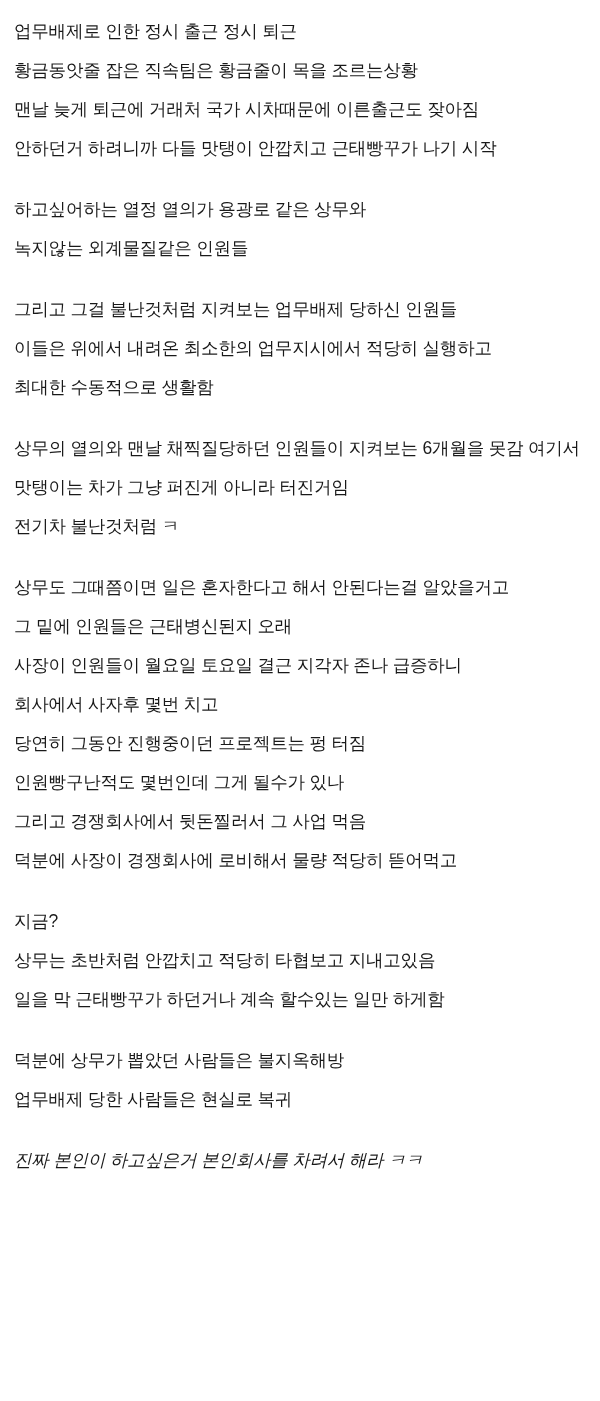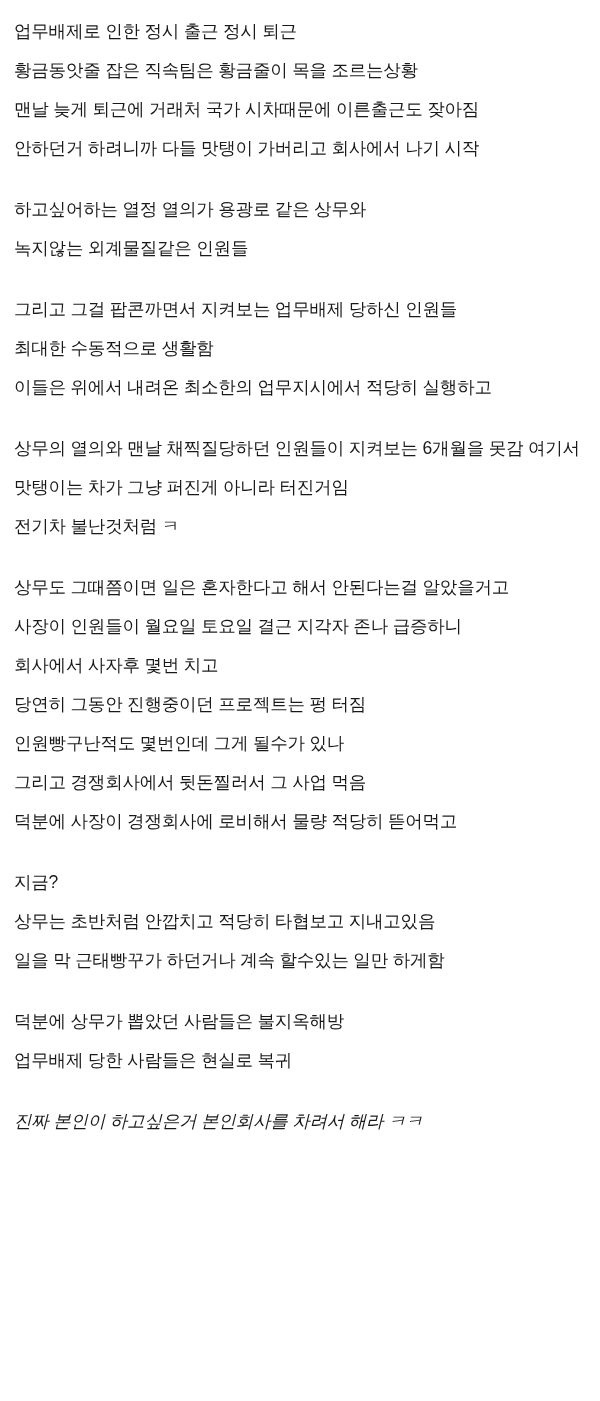--- a/index.html
+++ b/index.html
@@ -39,41 +39,42 @@
 </style>
 </head>
 <body>
 
 <div class="page">
 
   <div class="block">
     <div class="line">업무배제로 인한 정시 출근 정시 퇴근</div>
     <div class="line">황금동앗줄 잡은 직속팀은 황금줄이 목을 조르는상황</div>
     <div class="line">맨날 늦게 퇴근에 거래처 국가 시차때문에 이른출근도 잦아짐</div>
-    <div class="line">안하던거 하려니까 다들 맛탱이 가버리고 회사에서 나기 시작</div>
+    <div class="line">안하던거 하려니까 다들 맛탱이 안깝치고 근태빵꾸가 나기 시작</div>
   </div>
 
   <div class="block">
     <div class="line">하고싶어하는 열정 열의가 용광로 같은 상무와</div>
     <div class="line">녹지않는 외계물질같은 인원들</div>
   </div>
 
   <div class="block">
-    <div class="line">그리고 그걸 팝콘까면서 지켜보는 업무배제 당하신 인원들</div>
+    <div class="line">그리고 그걸 불난것처럼 지켜보는 업무배제 당하신 인원들</div>
+    <div class="line">이들은 위에서 내려온 최소한의 업무지시에서 적당히 실행하고</div>
     <div class="line">최대한 수동적으로 생활함</div>
-    <div class="line">이들은 위에서 내려온 최소한의 업무지시에서 적당히 실행하고</div>
   </div>
 
   <div class="block">
     <div class="line">상무의 열의와 맨날 채찍질당하던 인원들이 지켜보는 6개월을 못감 여기서 맛탱이는 차가 그냥 퍼진게 아니라 터진거임</div>
     <div class="line">전기차 불난것처럼 ㅋ</div>
   </div>
 
   <div class="block">
     <div class="line">상무도 그때쯤이면 일은 혼자한다고 해서 안된다는걸 알았을거고</div>
+    <div class="line">그 밑에 인원들은 근태병신된지 오래</div>
     <div class="line">사장이 인원들이 월요일 토요일 결근 지각자 존나 급증하니</div>
     <div class="line">회사에서 사자후 몇번 치고</div>
     <div class="line">당연히 그동안 진행중이던 프로젝트는 펑 터짐</div>
     <div class="line">인원빵구난적도 몇번인데 그게 될수가 있나</div>
     <div class="line">그리고 경쟁회사에서 뒷돈찔러서 그 사업 먹음</div>
     <div class="line">덕분에 사장이 경쟁회사에 로비해서 물량 적당히 뜯어먹고</div>
   </div>
 
   <div class="block">
     <div class="line">지금?</div>

